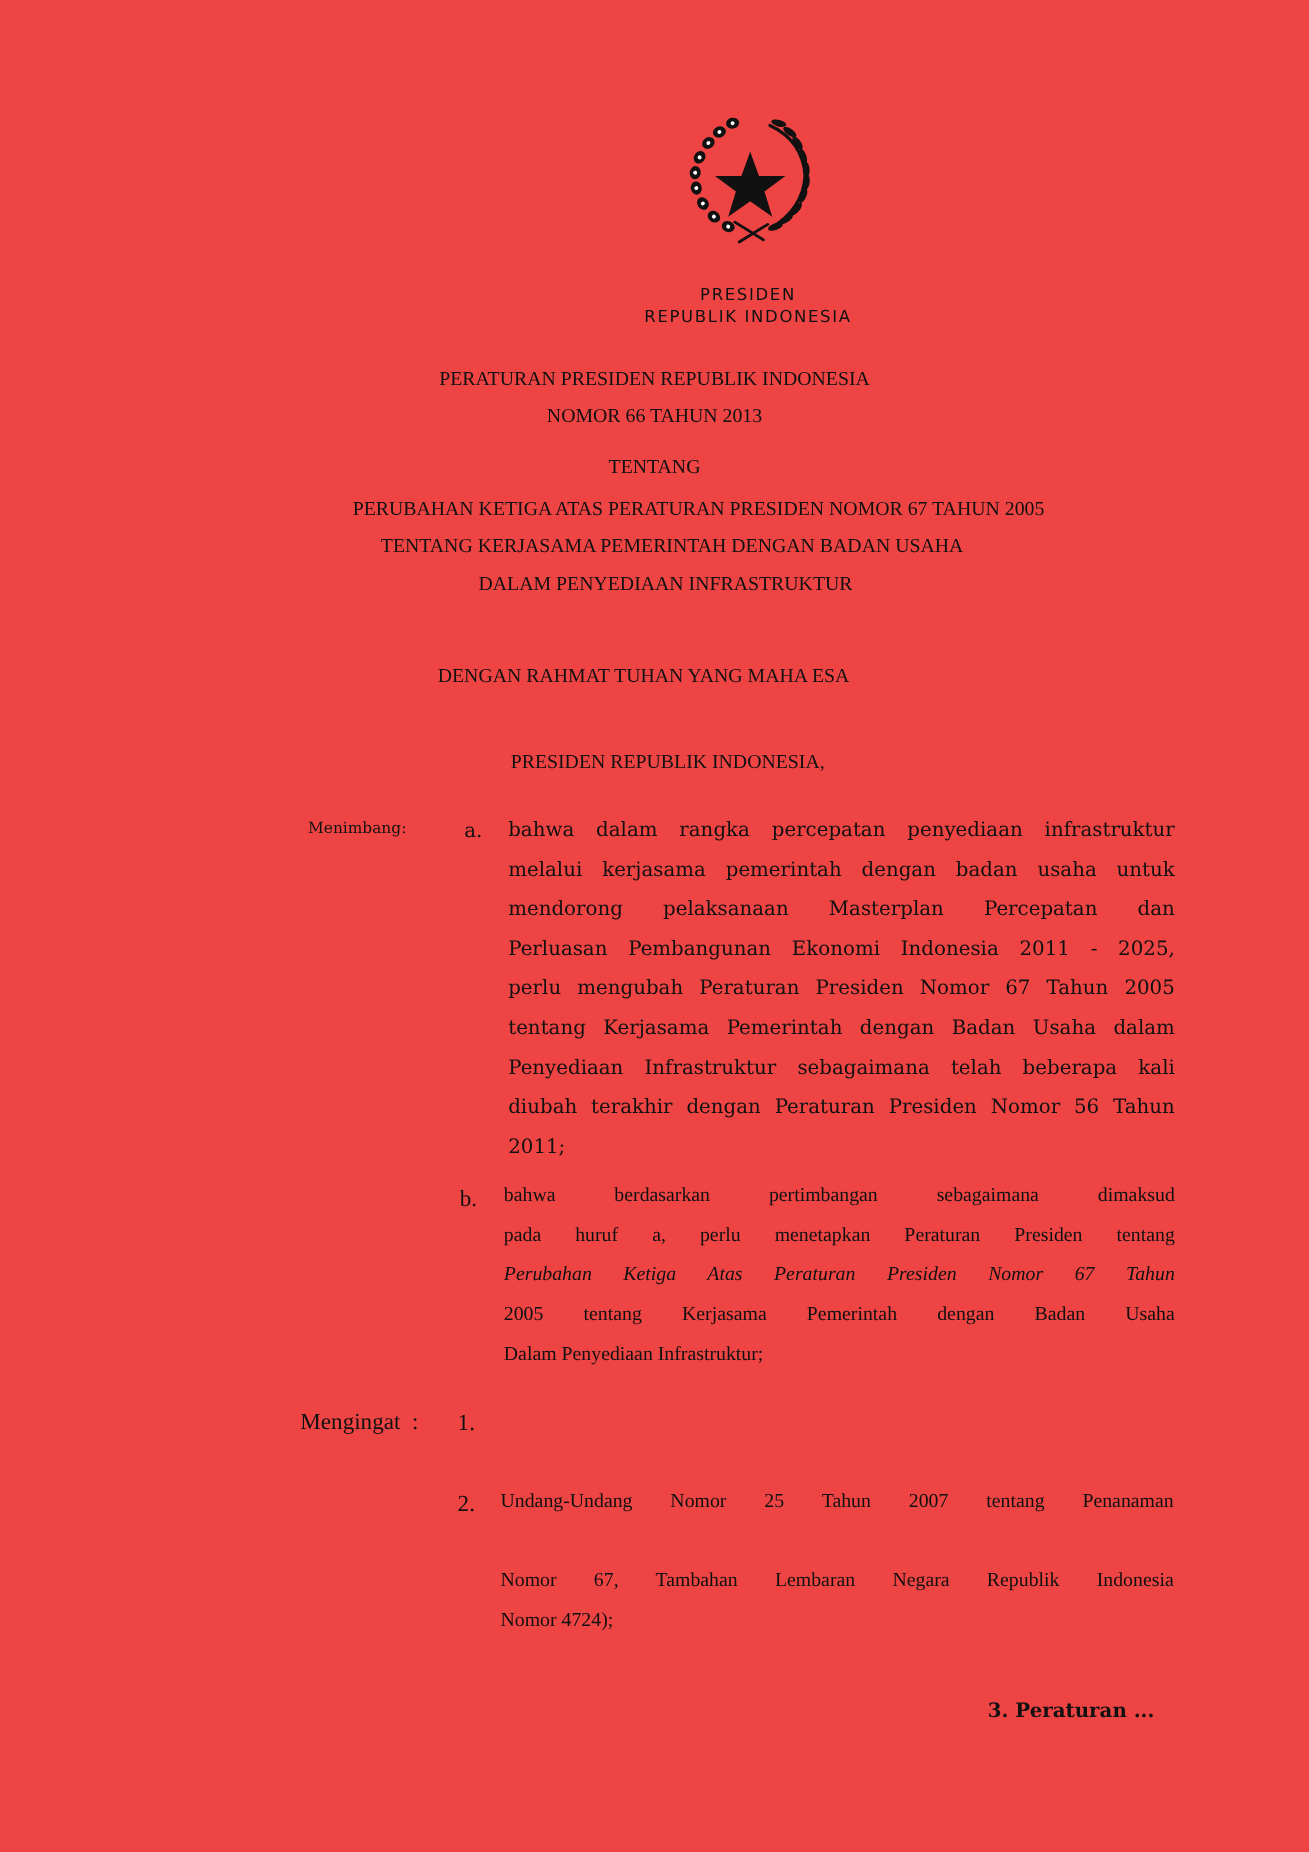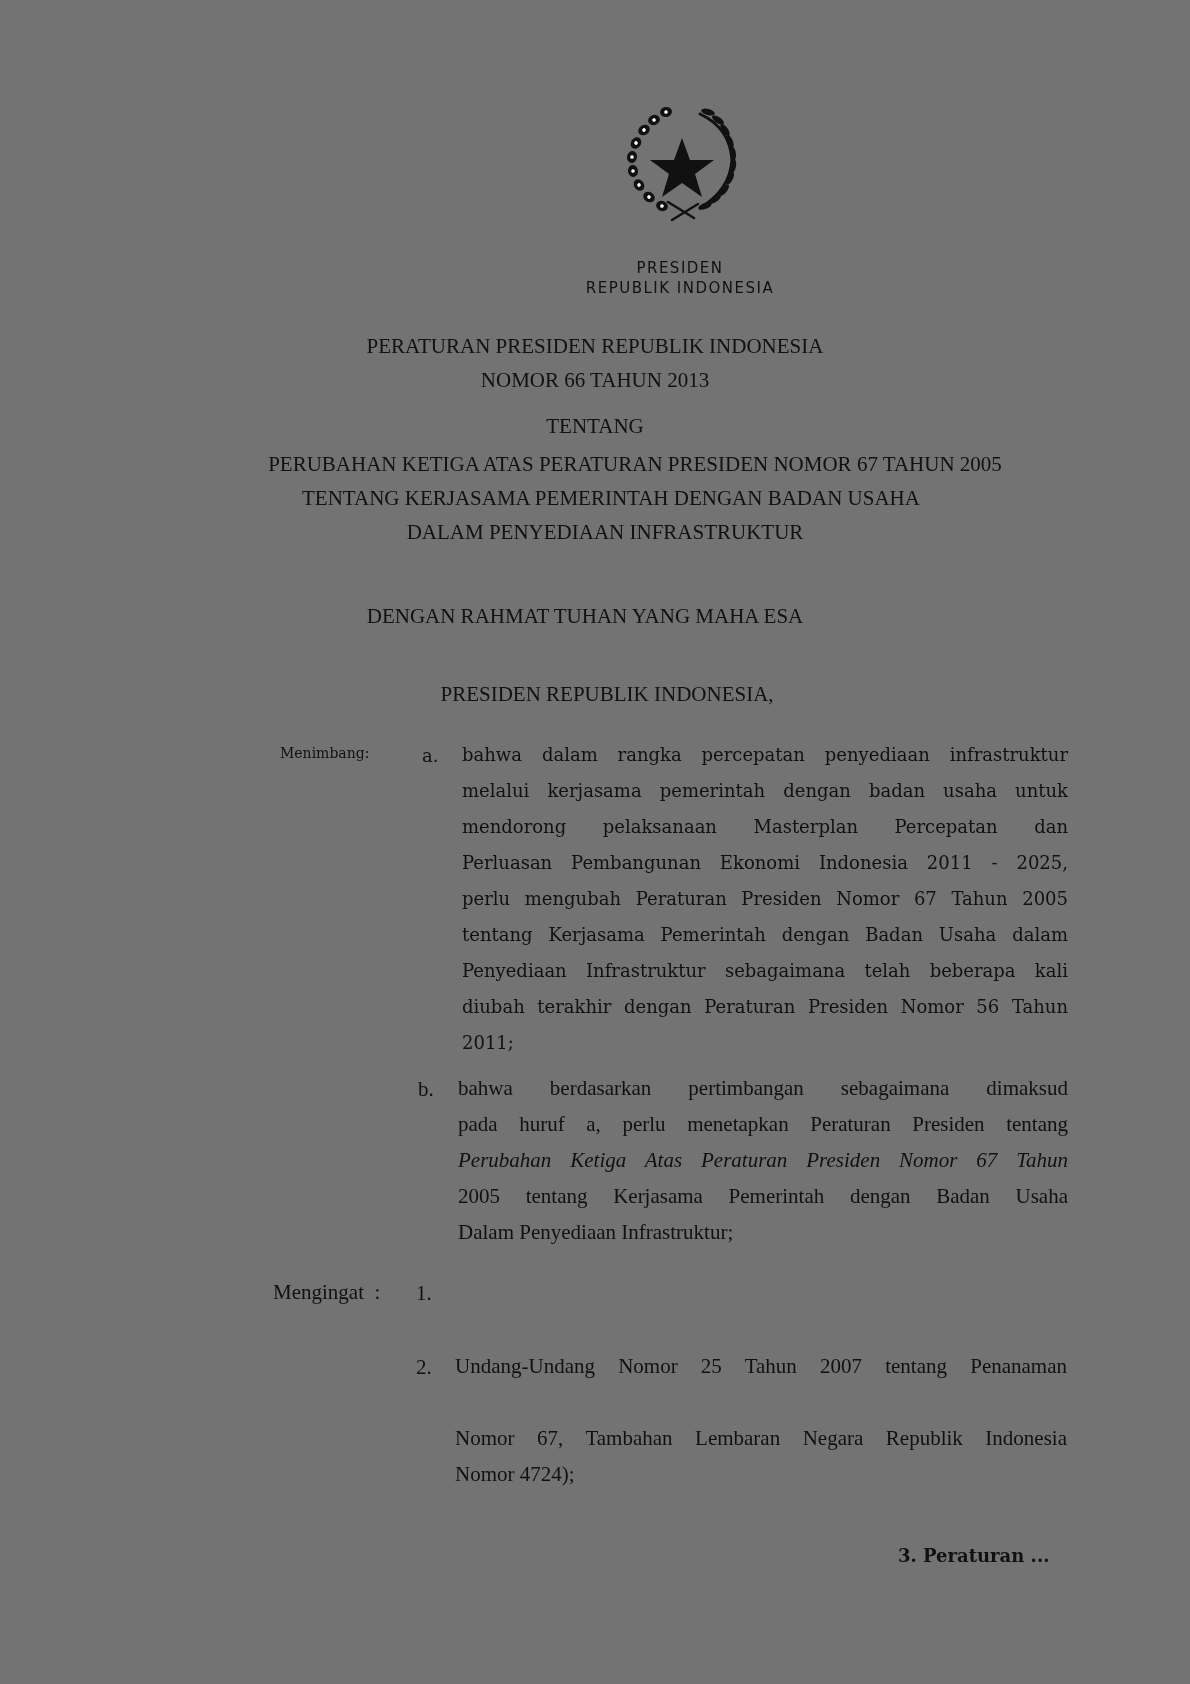--- a/index.html
+++ b/index.html
@@ -1,27 +1,27 @@
 <!DOCTYPE html>
 <html><head>
   <meta charset="utf-8">
   <style>
     * { margin: 0; padding: 0; box-sizing: border-box; }
     html, body { width: 1190px; height: 1684px; background: #ffffff; overflow: hidden; }
     body { position: relative; font-family: "DejaVu Serif", serif; color: #1a1a1a; }
 
-    .page { position: absolute; left: 0; top: 0; width: 1190px; height: 1684px; background: #737373; }
+    .page { position: absolute; left: 0; top: 0; width: 1190px; height: 1684px; background: #ef4444; }
 
     .emblem { position: absolute; left: 620px; top: 98px; width: 130px; height: 130px; }
 
     .letterhead { position: absolute; left: 560px; top: 258px; width: 240px; text-align: center;
       font-family: "DejaVu Sans", sans-serif; font-size: 15px; letter-spacing: 1.5px; line-height: 20px; color: #111; }
     .title-line { position: absolute; left: 0; width: 1190px; text-align: center; white-space: nowrap; }
 
-    .para { position: absolute; font-family: "Liberation Serif", serif; font-size: 21px; color: #111; white-space: nowrap; }
+    .para { position: absolute; font-family: "Liberation Serif", serif; font-size: 18px; color: #111; white-space: nowrap; }
     .label { position: absolute; font-family: "DejaVu Serif", serif; font-size: 14px; color: #111; white-space: nowrap; }
     .marker { position: absolute; font-family: "DejaVu Serif", serif; font-size: 18px; color: #111; }
     .body-line { position: absolute; left: 0; white-space: nowrap; text-align: justify; text-align-last: justify; }
     .footer-next { position: absolute; left: 898px; top: 1545px; font-family: "DejaVu Serif", serif; font-size: 18px; font-weight: bold; color: #111; }
 
     .scan-mark { position: absolute; left: 296px; top: 105px; width: 40px; height: 120px; opacity: 0.12; }
     .dot { position: absolute; width: 2px; height: 2px; background: #777; border-radius: 1px; }
   </style>
 </head>
 <body>

